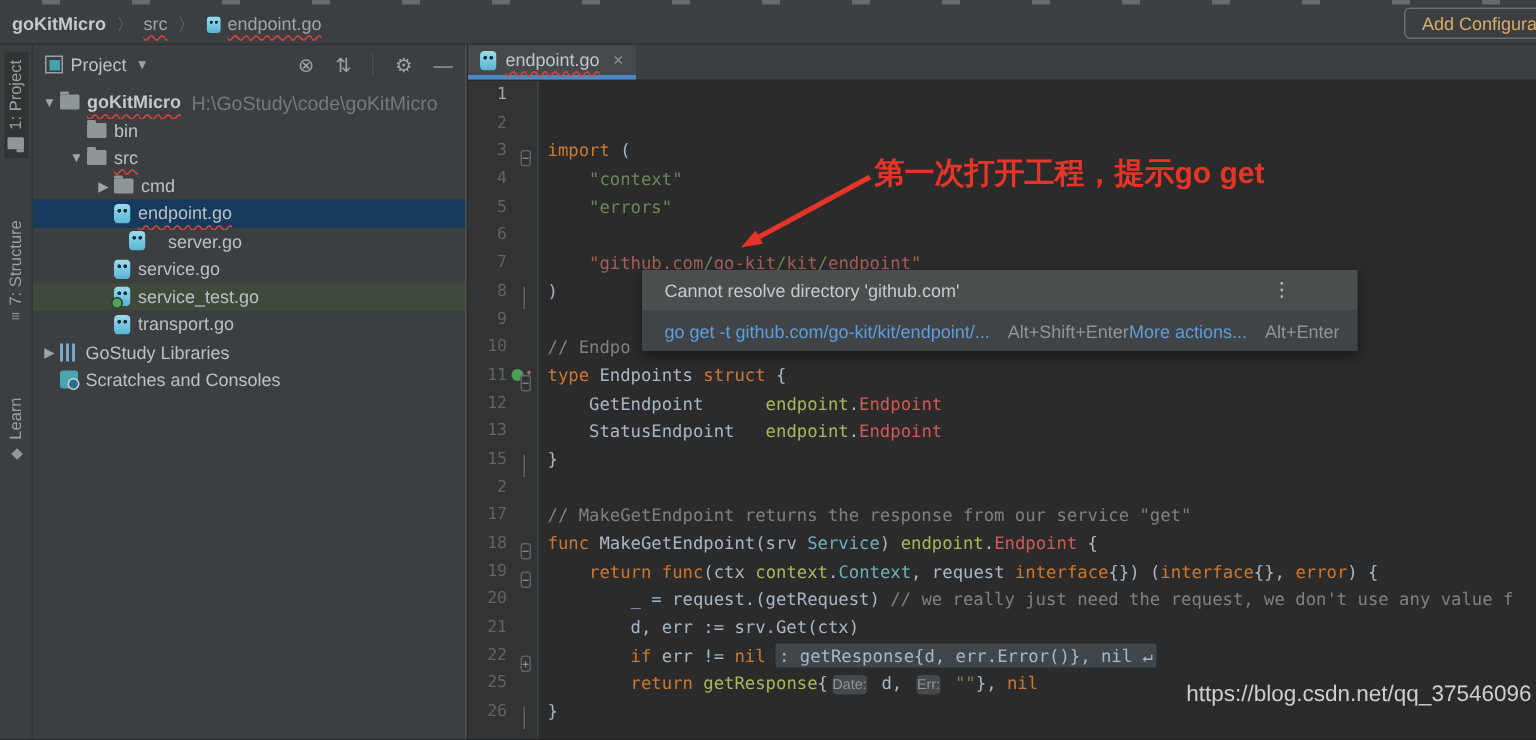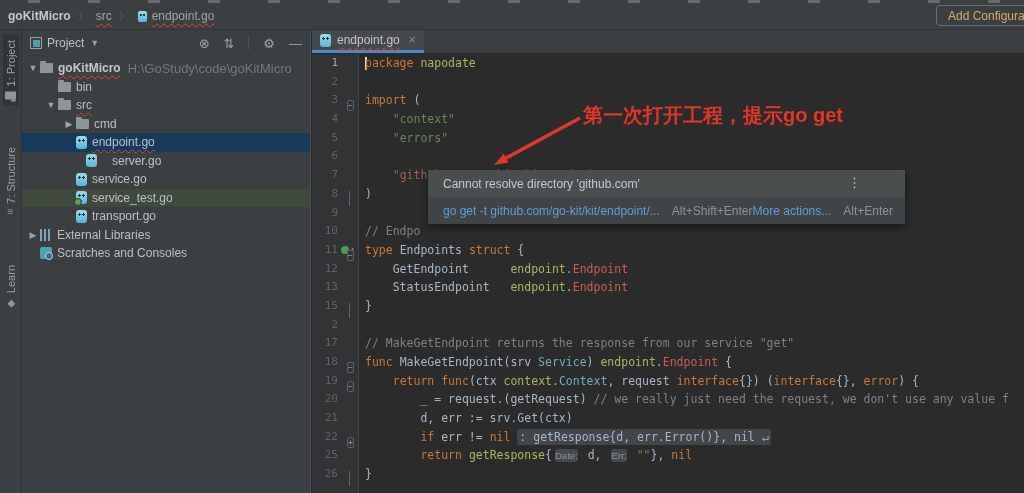--- a/index.html
+++ b/index.html
@@ -99,21 +99,21 @@
   .caret-bar { display:inline-block; width:1.5px; height:13px; background:#d8d8d8;
     vertical-align:middle; margin-right:-1.5px; }
   
   .t-kw { color:#cc7832; } .t-str { color:#6a8759; } .t-com { color:#808080; }
   .t-def { color:#a9b7c6; } .t-pkg { color:#a9b85c; } .t-typ { color:#6fafbd; }
   .t-err { color:#cf5b56; } .t-imperr { color:#a65f59; }
   .t-foldseg { background:#41464a; color:#a9b7c6; border-radius:2px; padding:1px 2px; }
   .t-hint { background:#45494c; color:#8e949a; border-radius:3px; padding:1px 0;
     font-size:9.5px; font-family:"Liberation Sans",sans-serif; margin:0 3px; }
   
-  .tooltip { position:absolute; left:428px; top:170px; width:477px; font-size:12px;
+  .tooltip { position:absolute; left:428px; top:180px; width:477px; font-size:12px;
     box-shadow:0 3px 8px rgba(0,0,0,.45); }
   .tt-row1 { height:27px; background:#4b4e4f; color:#c6cace; display:flex; align-items:center;
     padding-left:15px; position:relative; }
   .tt-dots { position:absolute; right:44px; top:5px; color:#c6cace; font-size:13px; }
   .tt-row2 { height:27px; background:#404446; display:flex; align-items:center;
     padding:0 12px 0 15px; white-space:nowrap; }
   .tt-link { color:#5f9ddb; }
   .tt-short { color:#8f959a; margin-left:12px; }
   .tt-spacer { flex:1; }
   
@@ -212,42 +212,42 @@
           <span class="tr-label">service_test.go</span>
         </div>
         <div class="tree-row" style="padding-left: 40px;">
           <span class="tr-arrow"></span>
           <span class="ico ico-go"></span>
           <span class="tr-label">transport.go</span>
         </div>
         <div class="tree-row" style="padding-left: 4px;">
           <span class="tr-arrow">▶</span>
           <span class="ico ico-extlib"></span>
-          <span class="tr-label">External Libraries</span>
+          <span class="tr-label">GoStudy Libraries</span>
         </div>
         <div class="tree-row" style="padding-left: 4px;">
           <span class="tr-arrow"></span>
           <span class="ico ico-scratch"></span>
           <span class="tr-label">Scratches and Consoles</span>
         </div>
       </div>
   </div>
 
   <div class="editor">
     <div class="tabbar">
       <div class="tab">
         <span class="ico ico-go"></span>
         <span class="sq">endpoint.go</span>
         <span class="tab-close">×</span>
       </div>
     </div>
     <div class="code-area">
       <div class="gutter-bg"></div>
       <div id="code-lines">
-          <div class="cl"><span class="gnum bright">1</span><span class="ctext"><span class="caret-bar"></span><span class="t-kw">package</span><span class="t-def"> </span><span class="t-pkg">napodate</span></span></div>
+          <div class="cl"><span class="gnum bright">1</span></div>
           <div class="cl"><span class="gnum">2</span><span class="ctext"></span></div>
           <div class="cl"><span class="gnum">3</span><span class="fold"><span class="fold-box">−</span></span><span class="ctext"><span class="t-kw">import</span><span class="t-def"> (</span></span></div>
           <div class="cl"><span class="gnum">4</span><span class="ctext"><span class="t-def">    </span><span class="t-str">"context"</span></span></div>
           <div class="cl"><span class="gnum">5</span><span class="ctext"><span class="t-def">    </span><span class="t-str">"errors"</span></span></div>
           <div class="cl"><span class="gnum">6</span><span class="ctext"></span></div>
           <div class="cl"><span class="gnum">7</span><span class="ctext"><span class="t-def">    </span><span class="t-imperr">"github.com</span><span class="t-str">/</span><span class="t-imperr">go-kit</span><span class="t-str">/</span><span class="t-imperr">kit</span><span class="t-str">/</span><span class="t-imperr">endpoint"</span></span></div>
           <div class="cl"><span class="gnum">8</span><span class="fold"><span class="fold-end"></span></span><span class="ctext"><span class="t-def">)</span></span></div>
           <div class="cl"><span class="gnum">9</span><span class="ctext"></span></div>
           <div class="cl"><span class="gnum">10</span><span class="ctext"><span class="t-com">// Endpo</span></span></div>
           <div class="cl"><span class="gnum">11</span><span class="gicon"><span class="dot"></span><span class="up">↑</span></span><span class="fold"><span class="fold-box">−</span></span><span class="ctext"><span class="t-kw">type</span><span class="t-def"> Endpoints </span><span class="t-kw">struct</span><span class="t-def"> {</span></span></div>
@@ -280,14 +280,15 @@
       <span class="tt-short">Alt+Enter</span>
     </div>
   </div>
 
   <svg class="arrow-svg" width="100" height="64">
     <line x1="92" y1="10" x2="18" y2="50" stroke="#e53529" stroke-width="3.5"></line>
     <polygon points="6,57 15.7,45.7 20.6,54.5" fill="#e53529"></polygon>
   </svg>
   <div class="annotation">第一次打开工程，提示go get</div>
 
+  <div class="watermark">https://blog.csdn.net/qq_37546096</div>
 
 </div>
 
 </body></html>

